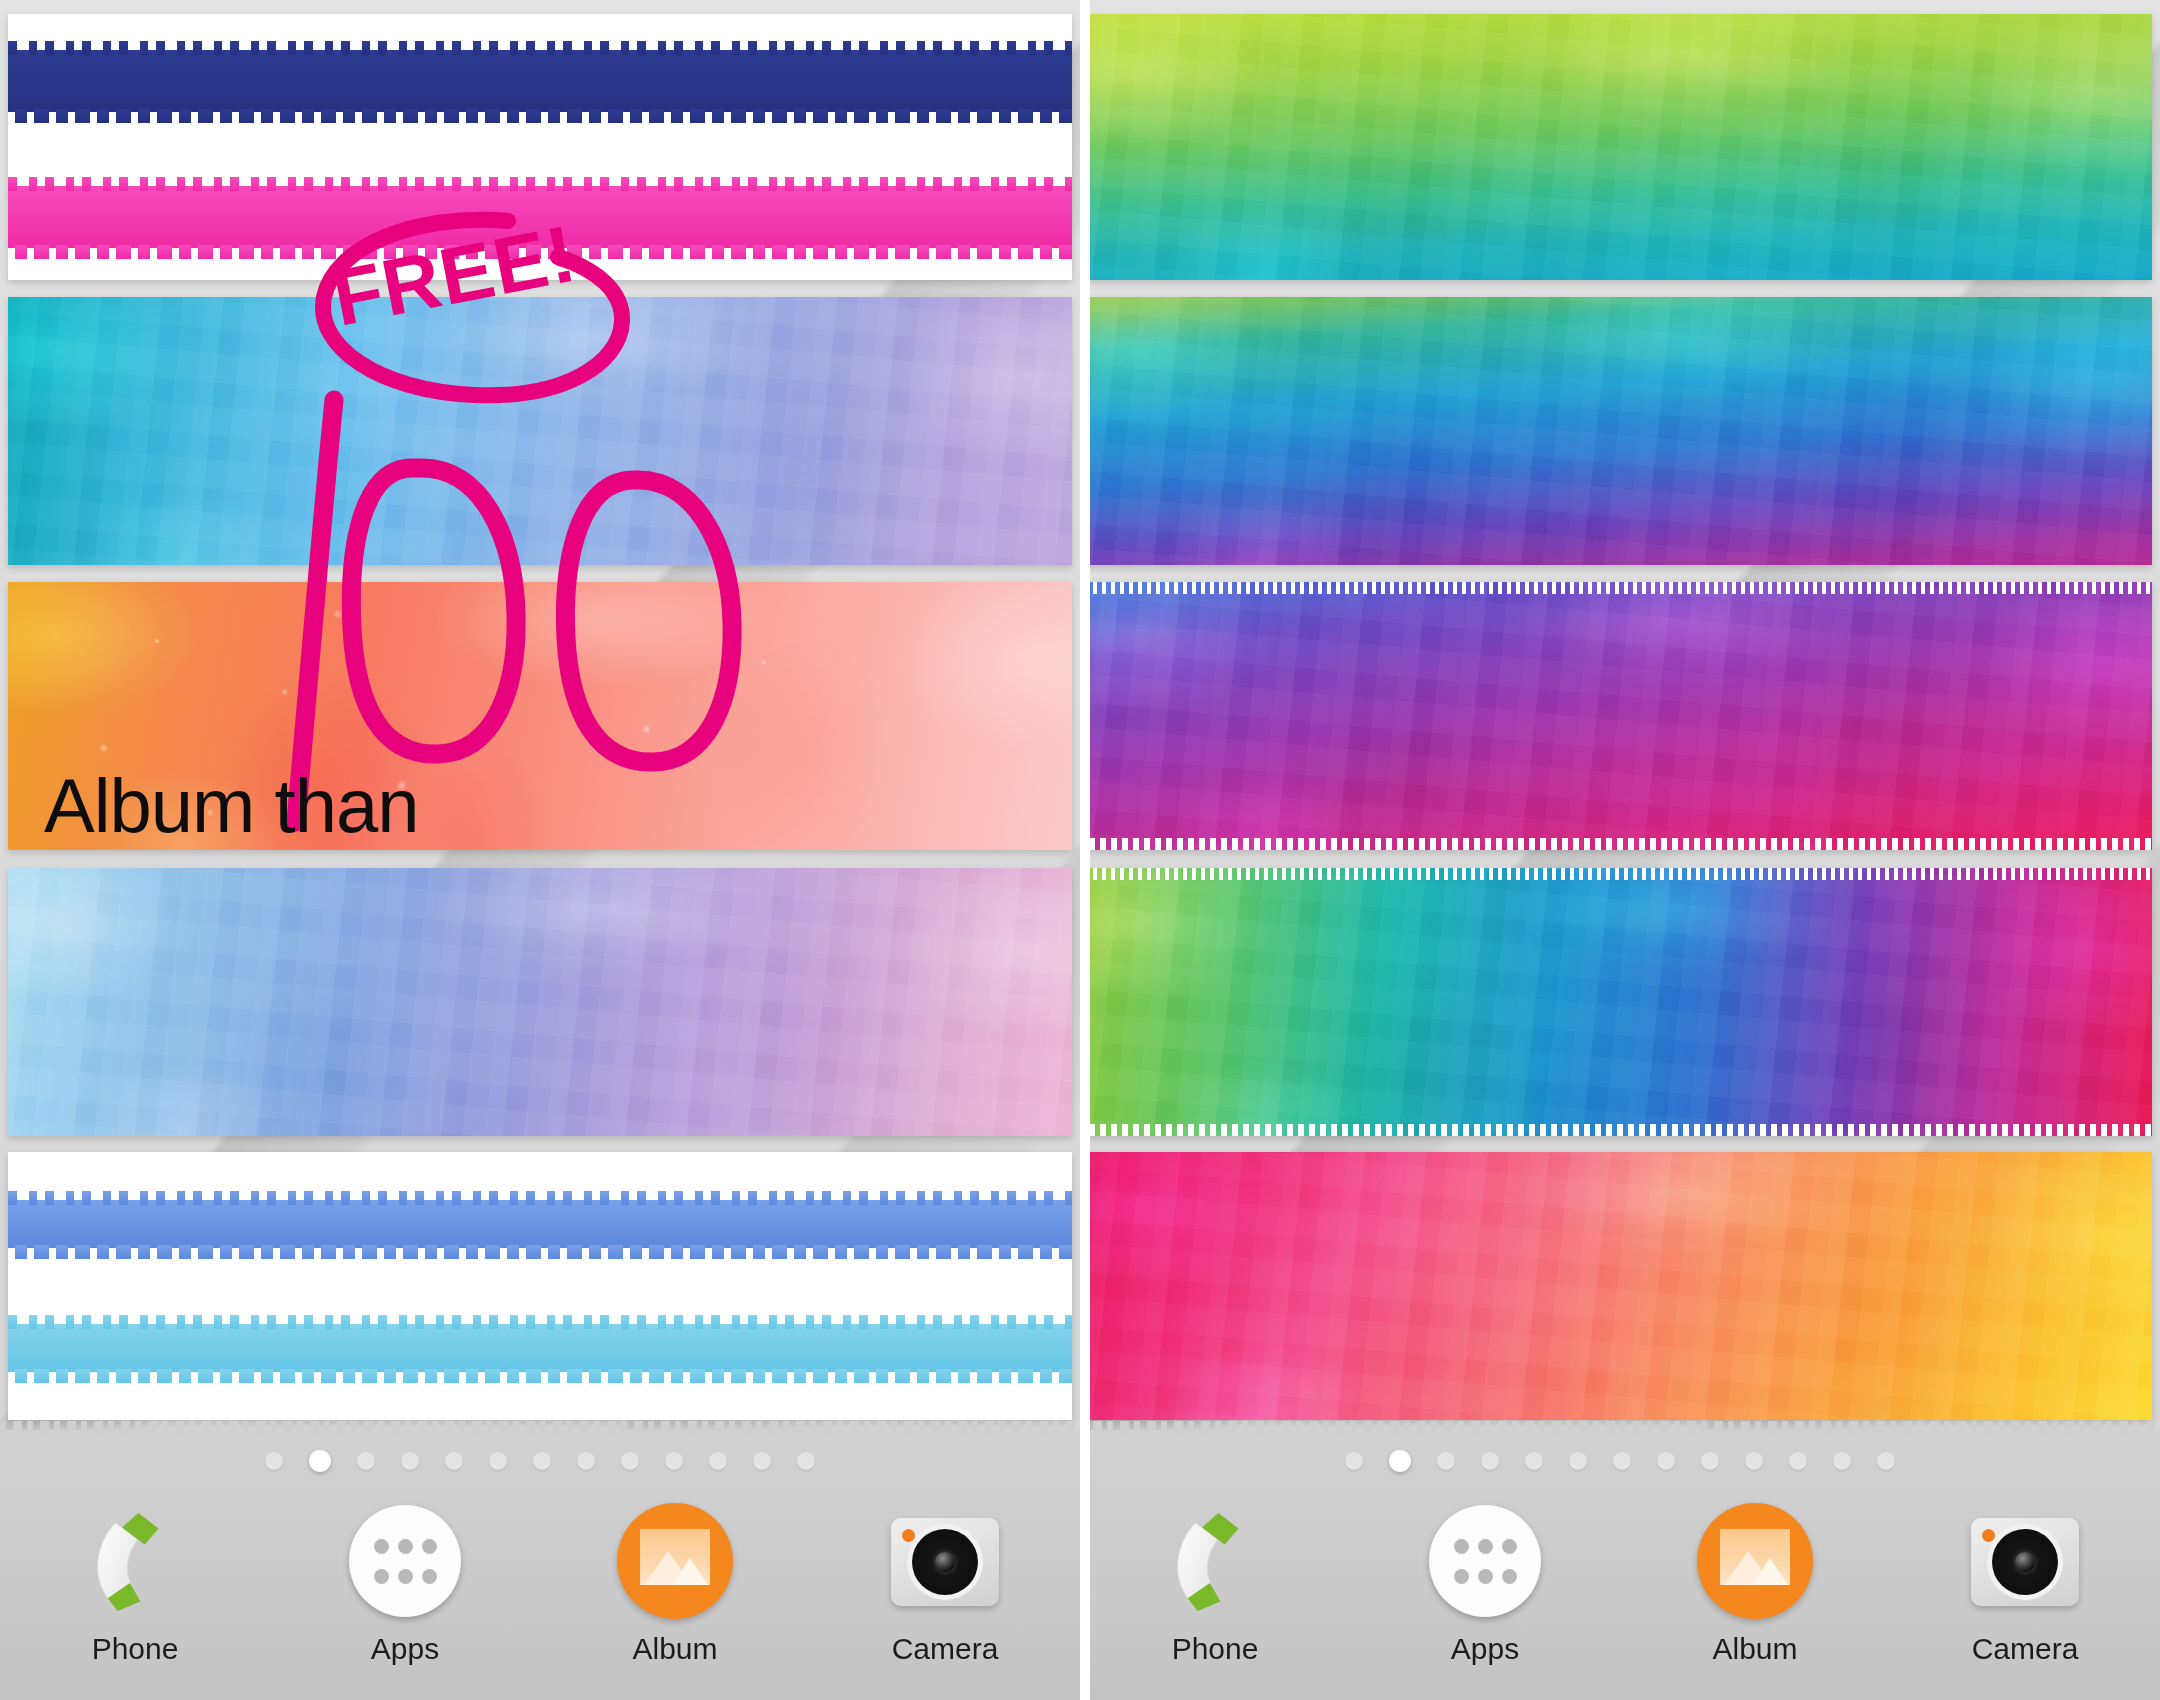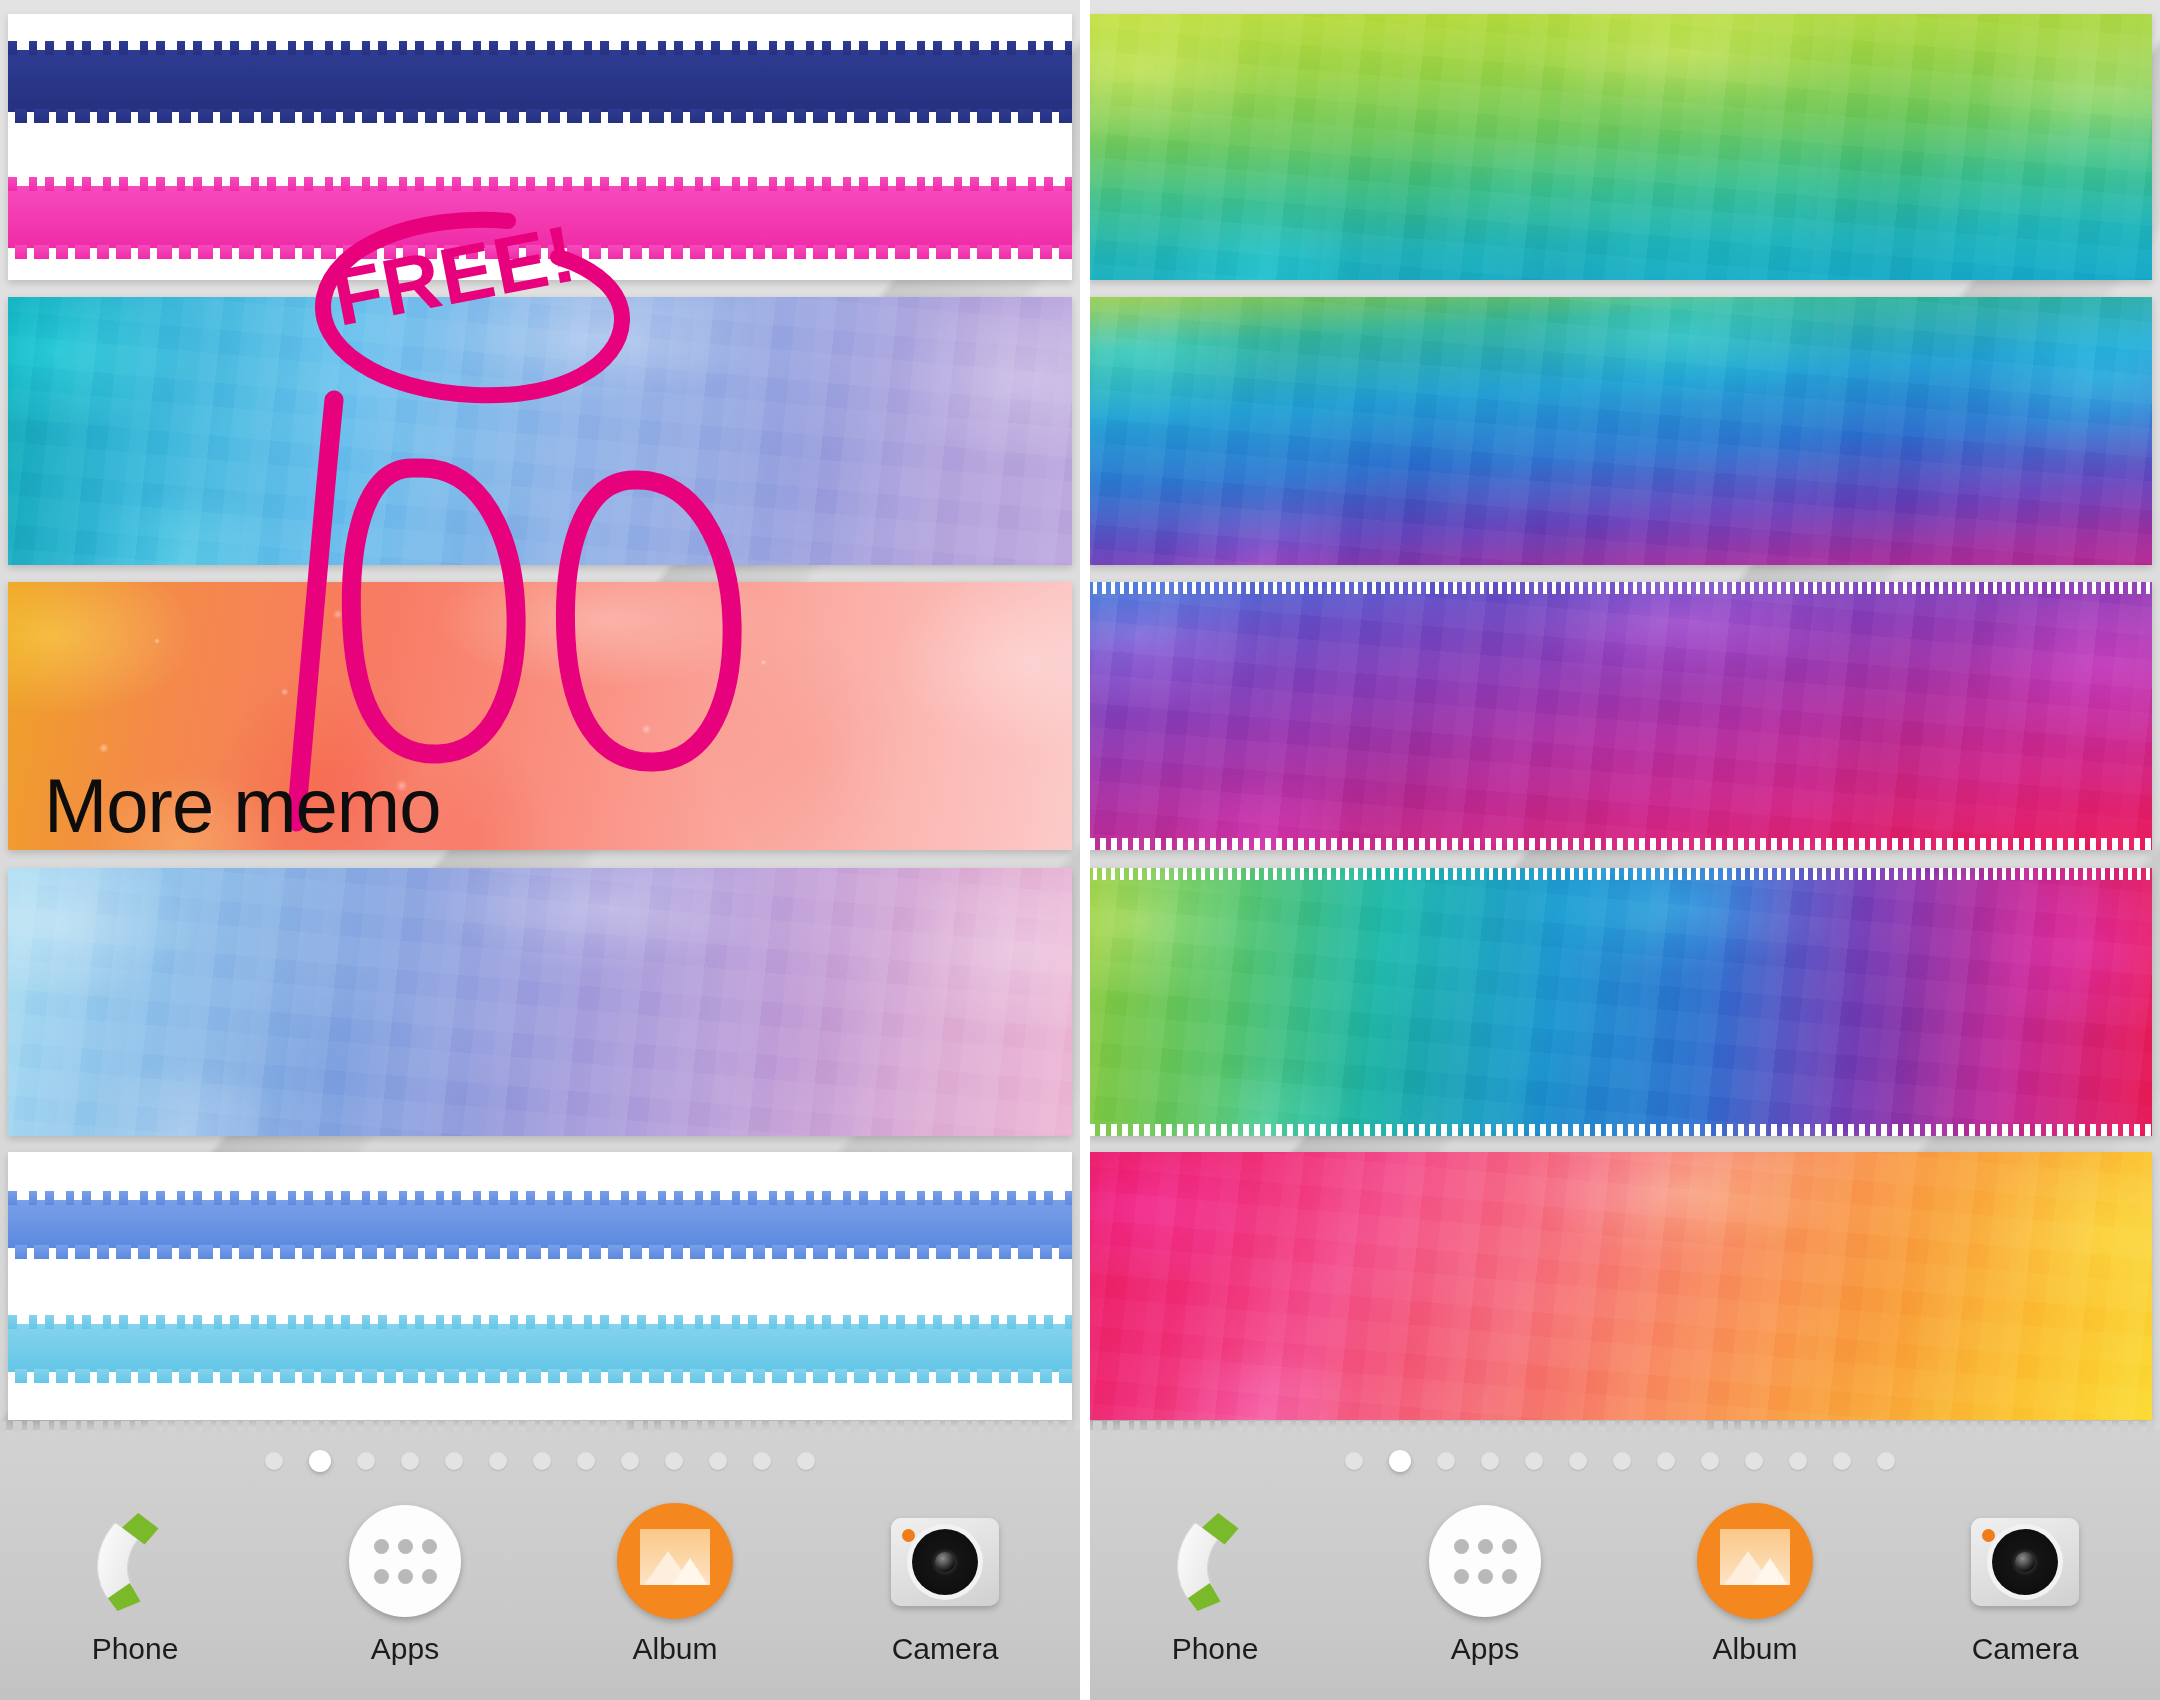--- a/index.html
+++ b/index.html
@@ -177,21 +177,21 @@
           <path d="M150 150 C100 150 86 230 90 310 C94 388 120 438 176 436 C232 434 256 372 254 296 C252 216 218 150 160 150 Z"></path>
           <path d="M372 162 C318 162 300 240 304 320 C308 396 336 446 392 444 C448 442 472 380 470 304 C468 226 432 162 376 162 Z"></path>
         </g>
       </svg>
 
       <svg class="freebox" viewBox="0 0 340 220">
         <path d="M212 26 C118 18 38 52 28 102 C18 152 84 196 178 200 C266 204 324 170 326 126 C327 96 300 74 262 62" fill="none" stroke="#e8017d" stroke-width="16" stroke-linecap="round"></path>
       </svg>
       <div class="free-word">FREE!</div>
 
-      <div class="more-than">More memo</div>
+      <div class="more-than">Album than</div>
     </div>
 
     <div class="dock">
       <div class="dock-topedge"></div>
       <div class="dots">
           <span class="dot"></span>
           <span class="dot active"></span>
           <span class="dot"></span>
           <span class="dot"></span>
           <span class="dot"></span>

